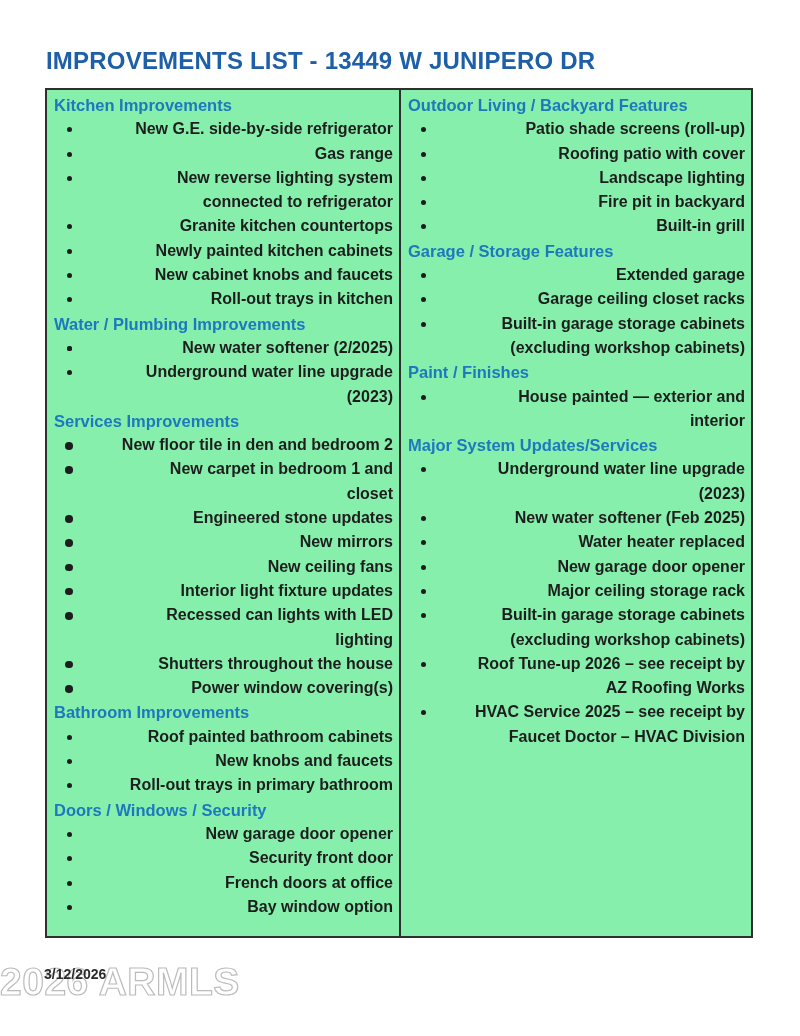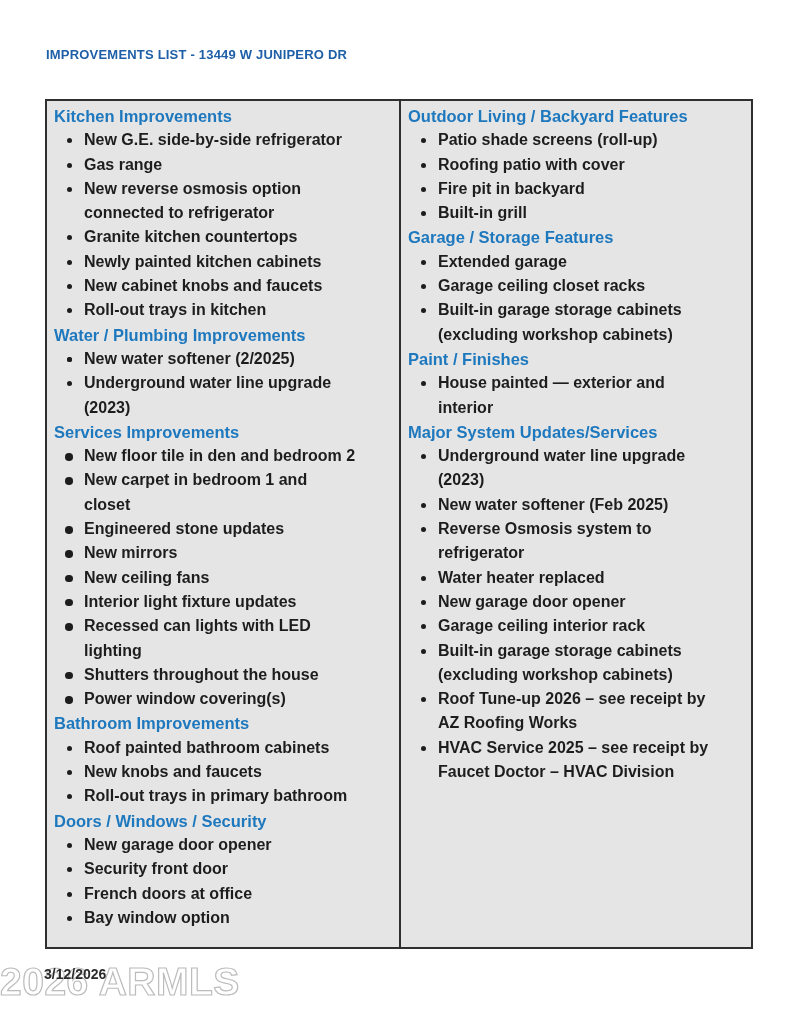--- a/index.html
+++ b/index.html
@@ -16,54 +16,54 @@
   }
   body {
     width: 800px; height: 1036px;
     position: relative;
     overflow: hidden;
     font-family: "Liberation Sans", sans-serif;
   }
   .page-title {
     position: absolute;
     left: 46px; top: 47px;
-    font-size: 13px;
+    font-size: 24px;
     font-weight: bold;
     letter-spacing: 0.2px;
     color: var(--title-color);
     margin: 0;
   }
   .list-table {
     position: absolute;
-    left: 45px; top: 99px;
+    left: 45px; top: 88px;
     width: 708px; height: 850px;
     border: 2px solid var(--border-color);
     box-sizing: border-box;
     display: flex;
-    background: #e5e5e5;
+    background: #86efac;
   }
   .col {
     flex: 1 1 50%;
     box-sizing: border-box;
     padding: 3px 6px 0 7px;
     overflow: hidden;
   }
   .col + .col {
     border-left: 2px solid var(--border-color);
   }
   .sec-heading {
     color: var(--heading-color);
     font-weight: bold;
     font-size: 16.5px;
     line-height: 24.3px;
     white-space: nowrap;
   }
   ul.items {
     list-style: none;
-    margin: 0; padding: 0;
+    margin: 0; padding: 0; text-align: right;
   }
   ul.items li {
     position: relative;
     padding-left: 30px;
     color: var(--body-color);
     font-weight: bold;
     font-size: 16px;
     line-height: 24.3px;
     white-space: pre-line;
   }
@@ -100,21 +100,21 @@
 <body>
 
 <h1 class="page-title">IMPROVEMENTS LIST - 13449 W JUNIPERO DR</h1>
 
 <div class="list-table">
   <div class="col">
       <div class="sec-heading">Kitchen Improvements</div>
       <ul class="items">
         <li><span class="blt"></span><span>New G.E. side-by-side refrigerator</span></li>
         <li><span class="blt"></span><span>Gas range</span></li>
-        <li><span class="blt"></span><span>New reverse osmosis option
+        <li><span class="blt"></span><span>New reverse lighting system
 connected to refrigerator</span></li>
         <li><span class="blt"></span><span>Granite kitchen countertops</span></li>
         <li><span class="blt"></span><span>Newly painted kitchen cabinets</span></li>
         <li><span class="blt"></span><span>New cabinet knobs and faucets</span></li>
         <li><span class="blt"></span><span>Roll-out trays in kitchen</span></li>
       </ul>
       <div class="sec-heading">Water / Plumbing Improvements</div>
       <ul class="items">
         <li><span class="blt"></span></li>
         <li><span class="blt"></span><span>New water softener (2/2025)</span></li>
@@ -147,45 +147,44 @@
         <li><span class="blt"></span><span>Security front door</span></li>
         <li><span class="blt"></span><span>French doors at office</span></li>
         <li><span class="blt"></span><span>Bay window option</span></li>
       </ul>
     </div>
   <div class="col">
       <div class="sec-heading">Outdoor Living / Backyard Features</div>
       <ul class="items">
         <li><span class="blt"></span><span>Patio shade screens (roll-up)</span></li>
         <li><span class="blt"></span><span>Roofing patio with cover</span></li>
+        <li><span class="blt"></span><span>Landscape lighting</span></li>
         <li><span class="blt"></span><span>Fire pit in backyard</span></li>
         <li><span class="blt"></span><span>Built-in grill</span></li>
       </ul>
       <div class="sec-heading">Garage / Storage Features</div>
       <ul class="items">
         <li><span class="blt"></span><span>Extended garage</span></li>
         <li><span class="blt"></span><span>Garage ceiling closet racks</span></li>
         <li><span class="blt"></span><span>Built-in garage storage cabinets
 (excluding workshop cabinets)</span></li>
       </ul>
       <div class="sec-heading">Paint / Finishes</div>
       <ul class="items">
         <li><span class="blt"></span><span>House painted — exterior and
 interior</span></li>
       </ul>
       <div class="sec-heading">Major System Updates/Services</div>
       <ul class="items">
         <li><span class="blt"></span><span>Underground water line upgrade
 (2023)</span></li>
         <li><span class="blt"></span><span>New water softener (Feb 2025)</span></li>
-        <li><span class="blt"></span><span>Reverse Osmosis system to
-refrigerator</span></li>
         <li><span class="blt"></span><span>Water heater replaced</span></li>
         <li><span class="blt"></span><span>New garage door opener</span></li>
-        <li><span class="blt"></span><span>Garage ceiling interior rack</span></li>
+        <li><span class="blt"></span><span>Major ceiling storage rack</span></li>
         <li><span class="blt"></span><span>Built-in garage storage cabinets
 (excluding workshop cabinets)</span></li>
         <li><span class="blt"></span><span>Roof Tune-up 2026 – see receipt by
 AZ Roofing Works</span></li>
         <li><span class="blt"></span><span>HVAC Service 2025 – see receipt by
 Faucet Doctor – HVAC Division</span></li>
       </ul>
     </div>
 </div>
 

